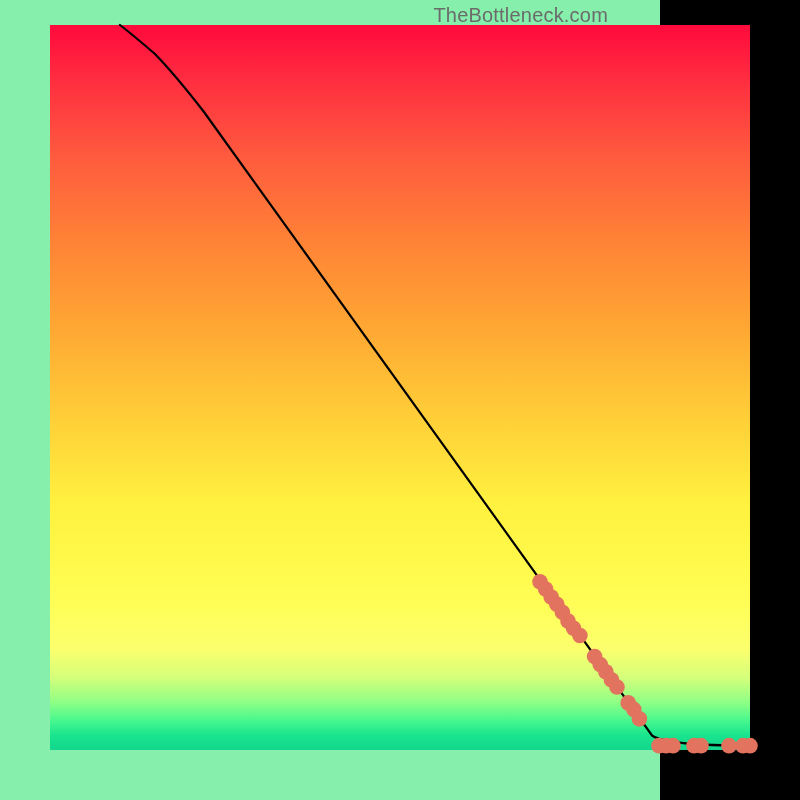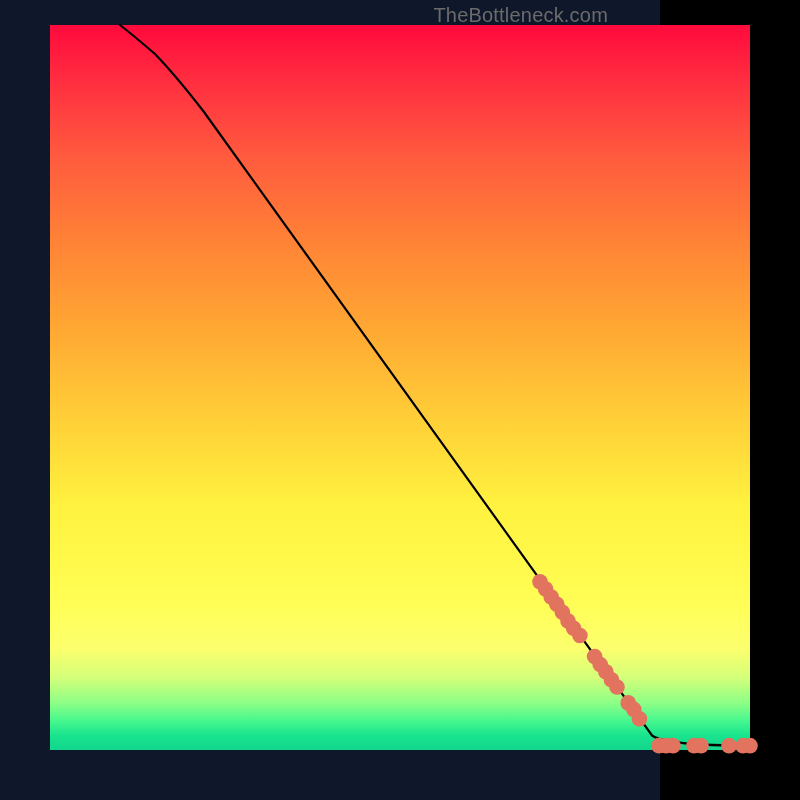--- a/index.html
+++ b/index.html
@@ -8,21 +8,21 @@
     width: 800px;
     height: 800px;
     overflow: hidden;
     background: #000;
     font-family: Arial, Helvetica, sans-serif;
   }
   .frame {
     position: relative;
     width: 660px;
     height: 800px;
-    background: #0f172a;
+    background: #86efac;
   }
   .plot {
     position: absolute;
     left: 50px;
     top: 25px;
     width: 700px;
     height: 725px;
     
     background: linear-gradient(
       to bottom,

